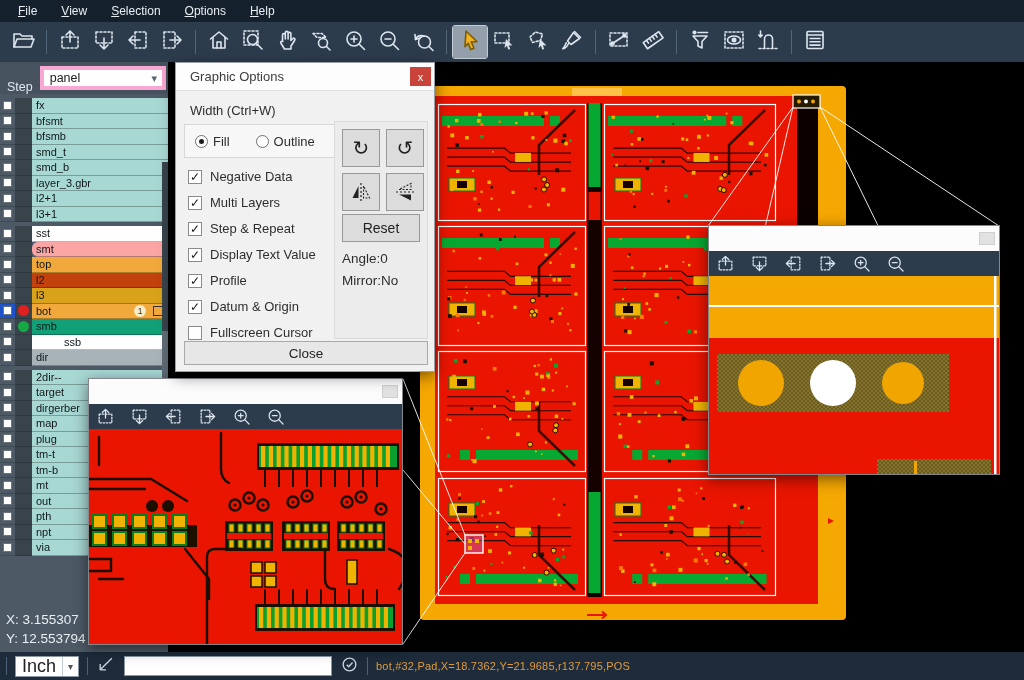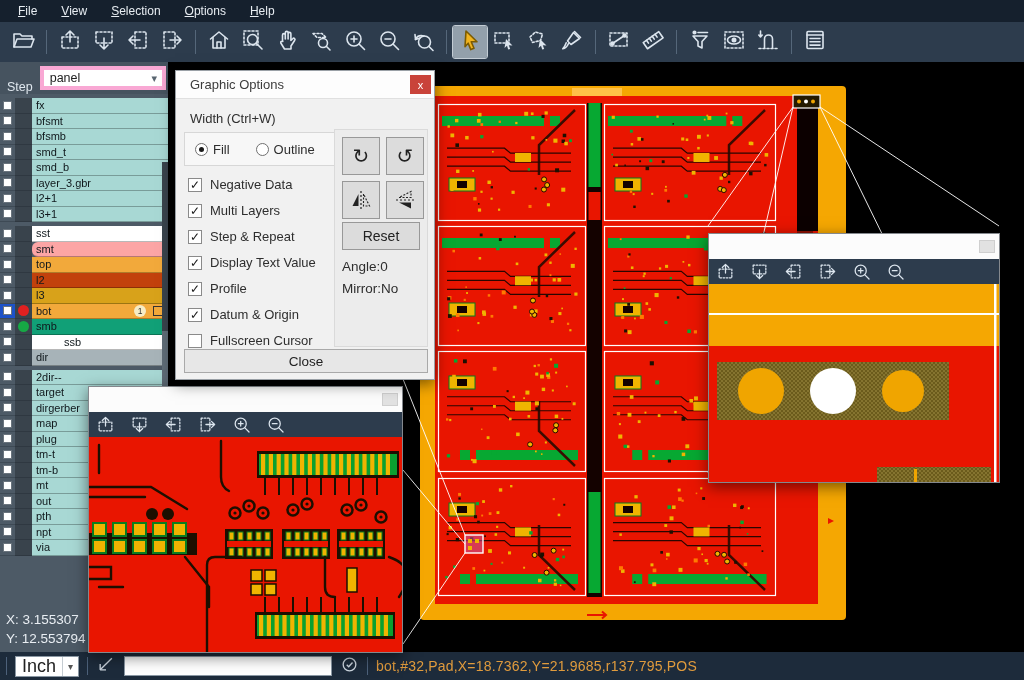--- a/index.html
+++ b/index.html
@@ -44,24 +44,24 @@
   .canvas { flex:1 1 auto; position:relative; background:#000; overflow:hidden; }
   .canvas svg.board { position:absolute; left:0; top:0; }
 
   
   .statusbar { height:28px; background:#1d2b3b; display:flex; align-items:center; padding-left:6px; gap:8px; flex:0 0 auto; }
   .sb-sep { width:1px; height:18px; background:#4d617a; }
   .unit-select { height:21px; background:#fff; border:1px solid #8a97a3; display:flex; align-items:center; }
   .unit-select .val { font-size:18px; color:#222; padding:0 6px; }
   .unit-select .chev { width:16px; align-self:stretch; border-left:1px solid #c5ccd2; display:flex; align-items:center; justify-content:center; color:#555; font-size:10px; }
   .cmd-input { width:208px; height:20px; background:#fff; border:1px solid #8a97a3; font-size:12px; padding:0 5px; color:#222; }
-  .status-text { color:#e09b3d; font-size:14px; letter-spacing:.2px; white-space:nowrap; }
+  .status-text { color:#e09b3d; font-size:11px; letter-spacing:.2px; white-space:nowrap; }
 
   
-  .float { position:absolute; box-shadow:0 4px 14px rgba(0,0,0,.5);margin-top:8px; }
+  .float { position:absolute; box-shadow:0 4px 14px rgba(0,0,0,.5); }
   .dialog { left:175px; top:62px; width:260px; height:310px; background:#f1f1f1; border:1px solid #9aa0a6; z-index:30; }
   .dlg-title { height:28px; background:#fdfdfd; border-bottom:1px solid #e0e0e0; display:flex; align-items:center; padding-left:14px; font-size:13px; color:#3c3c3c; justify-content:space-between; }
   .dlg-close { width:21px; height:19px; background:#c9433a; color:#fff; font-size:11px; display:flex; align-items:center; justify-content:center; margin-right:3px; cursor:default; }
   .dlg-body { position:relative; height:281px; font-size:13px; color:#2e2e2e; }
   .dlg-width-label { position:absolute; left:14px; top:12px; }
   .radio-group { position:absolute; left:8px; top:33px; width:244px; height:34px; border:1px solid #d7d7d7; background:#f7f7f7; display:flex; align-items:center; }
   .radio { display:flex; align-items:center; gap:5px; }
   .radio .rb { width:13px; height:13px; border-radius:50%; border:1px solid #707070; background:#fff; position:relative; }
   .radio.sel .rb::after { content:""; position:absolute; left:3px; top:3px; width:5px; height:5px; border-radius:50%; background:#1a1a1a; }
   .check-row { position:absolute; left:12px; display:flex; align-items:center; gap:8px; }

